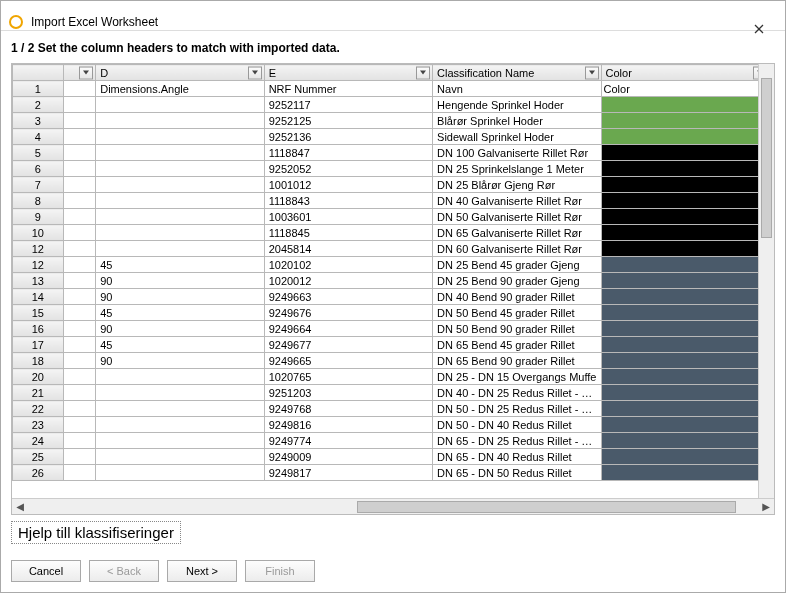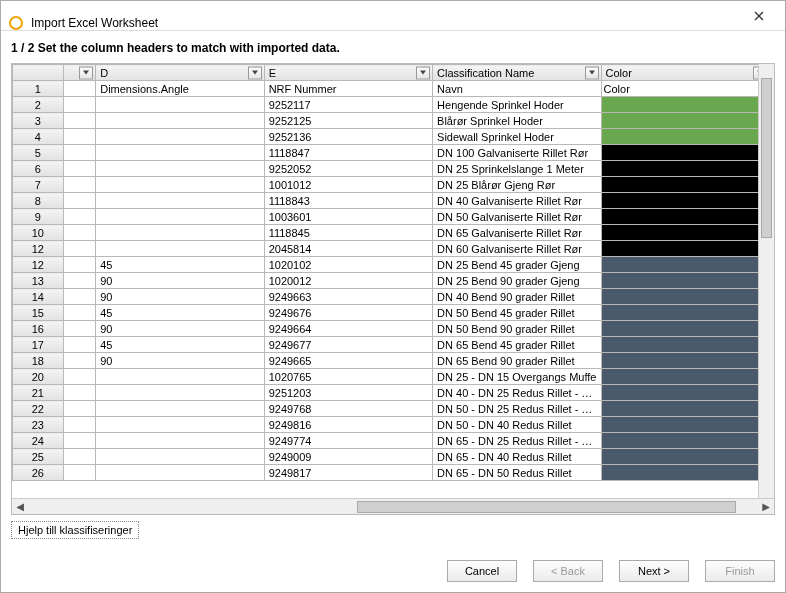--- a/index.html
+++ b/index.html
@@ -14,22 +14,22 @@
     width: 786px;
     height: 593px;
     border: 1px solid #aaa;
     display: flex;
     flex-direction: column;
     background: #fff;
   }
   .titlebar {
     height: 30px;
     display: flex;
-    align-items: flex-end;
-    padding: 0 8px;
+    align-items: flex-start;
+    padding: 14px 8px;
     border-bottom: 1px solid #ddd;
   }
   .titlebar .icon {
     width: 14px; height: 14px;
     border: 2px solid #f0a500;
     border-radius: 50%;
     margin-right: 8px;
   }
   .titlebar .title { flex: 1; font-size: 12px; }
   .titlebar .close {
@@ -159,29 +159,28 @@
     border: 1px solid #aaa;
   }
 
   .help-row {
     padding: 6px 10px 0 10px;
   }
   .help-btn {
     border: 1px dotted #888;
     background: #fff;
     padding: 2px 6px;
-    font-size: 11px;
+    font-size: 15px;
     cursor: pointer;
   }
   .footer {
     margin-top: auto;
     padding: 10px;
     display: flex;
-    justify-content: flex-end;
-    gap: 16px;
+    gap: 8px;
   }
   .btn {
     min-width: 70px;
     height: 22px;
     border: 1px solid #a9a9a9;
     background: linear-gradient(#fdfdfd,#ececec);
     font-size: 11px;
     cursor: pointer;
   }
   .btn:disabled {

